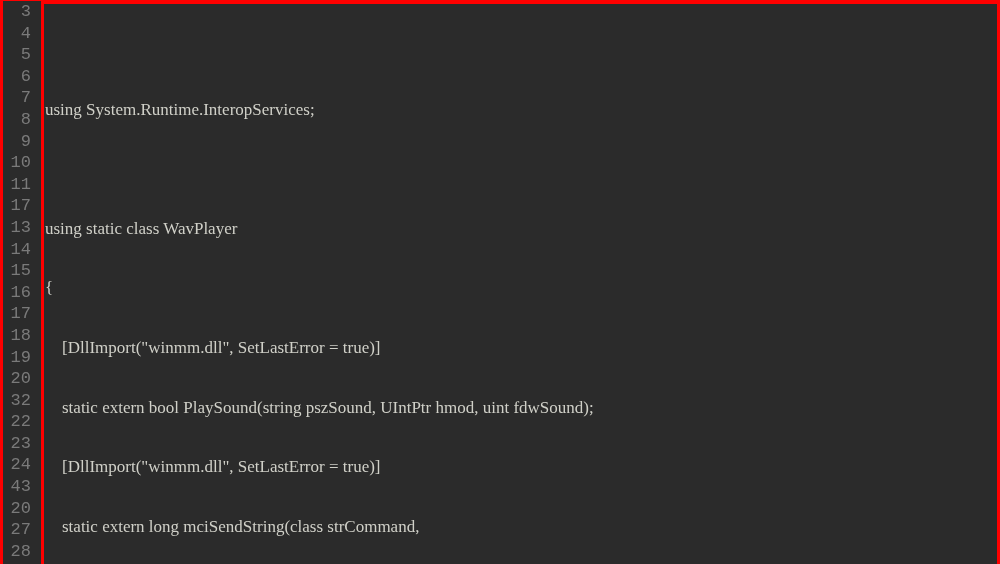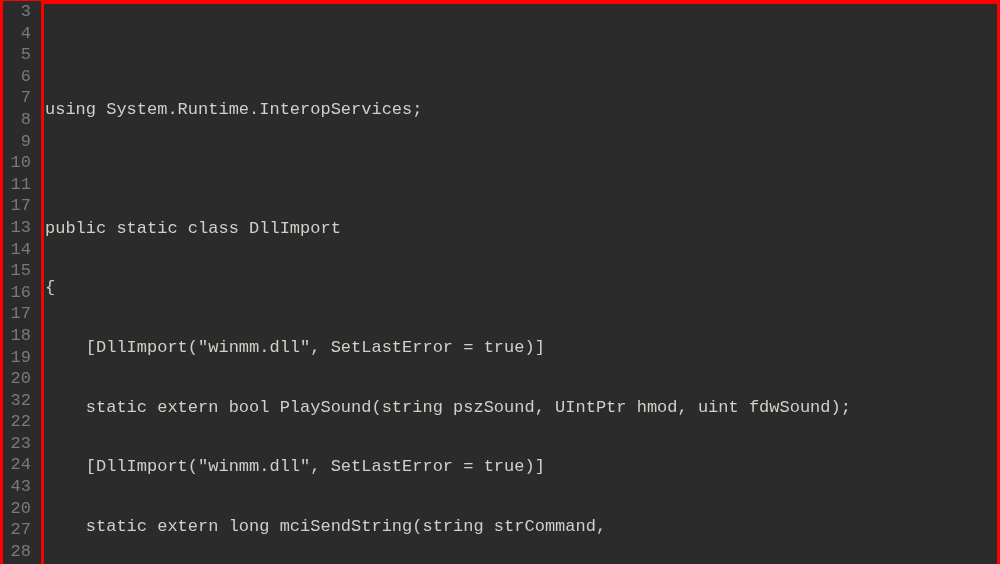--- a/index.html
+++ b/index.html
@@ -38,20 +38,21 @@
     flex: 1;
     background: #2b2b2b;
     color: #d0d0c8;
     white-space: pre;
     padding-left: 6px;
     position: relative;
   }
   .code .line {
     height: 21.6px;
     line-height: 21.6px;
+    font-family: Liberation Serif, serif;
   }
   .red-border-inner {
     position: absolute;
     top: 0;
     left: 38px;
     right: 0;
     bottom: 0;
     border: 3px solid #ff0000;
     border-bottom: none;
     pointer-events: none;
@@ -86,26 +87,26 @@
     <div class="ln">24</div>
     <div class="ln">43</div>
     <div class="ln">20</div>
     <div class="ln">27</div>
     <div class="ln">28</div>
   </div>
   <div class="code">
     <div class="line"></div>
     <div class="line">using System.Runtime.InteropServices;</div>
     <div class="line"></div>
-    <div class="line">public static class DllImport</div>
+    <div class="line">using static class WavPlayer</div>
     <div class="line">{</div>
     <div class="line">    [DllImport("winmm.dll", SetLastError = true)]</div>
     <div class="line">    static extern bool PlaySound(string pszSound, UIntPtr hmod, uint fdwSound);</div>
     <div class="line">    [DllImport("winmm.dll", SetLastError = true)]</div>
-    <div class="line">    static extern long mciSendString(string strCommand,</div>
+    <div class="line">    static extern long mciSendString(class strCommand,</div>
     
     
     
     
     
     
     
     
     
     

